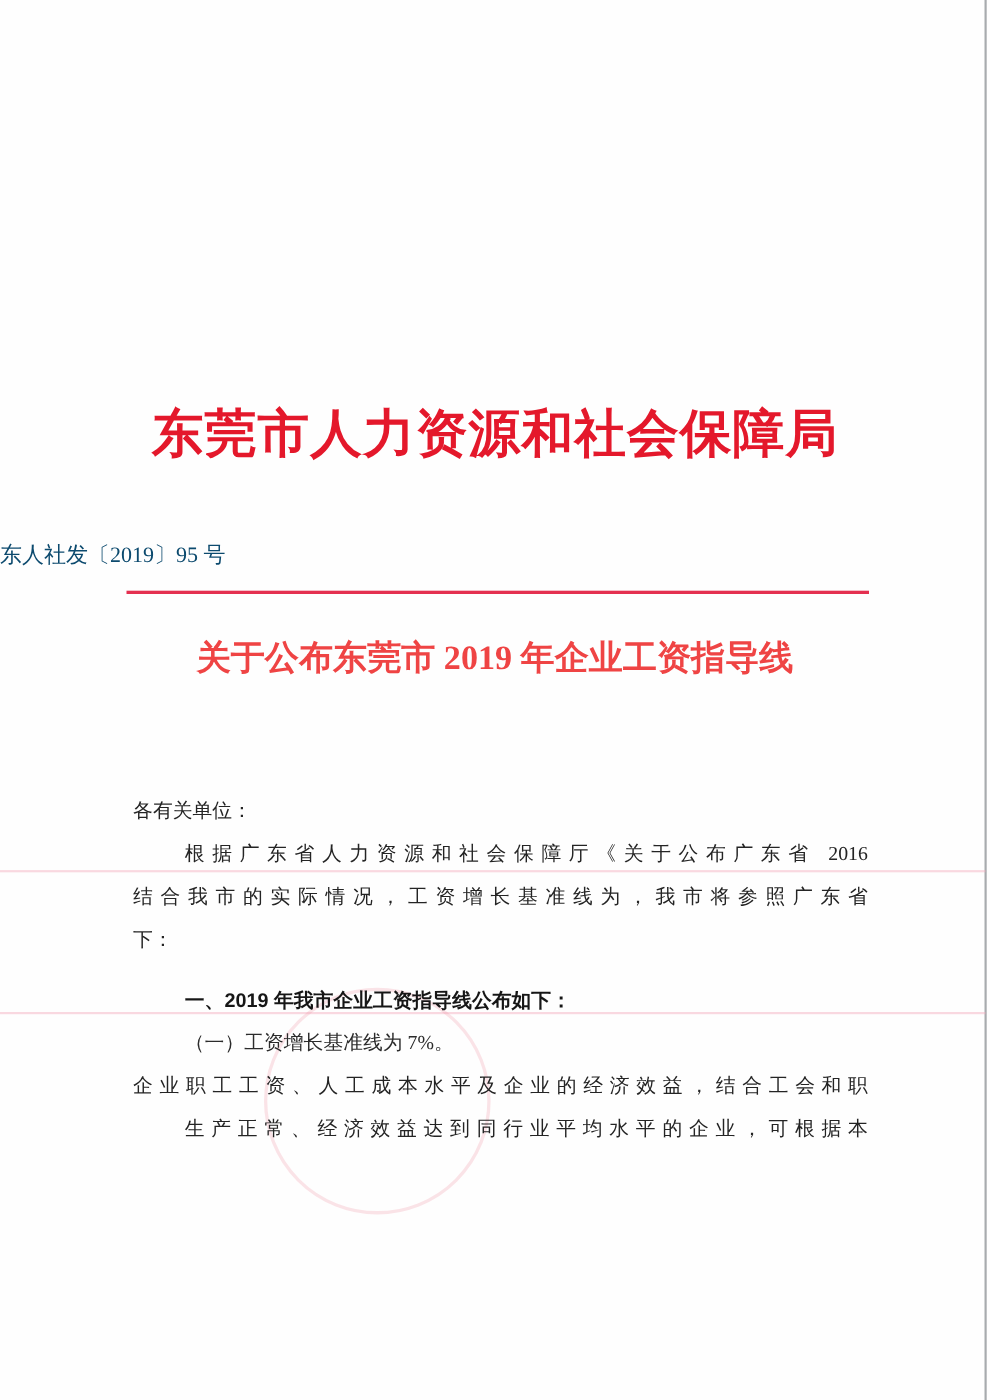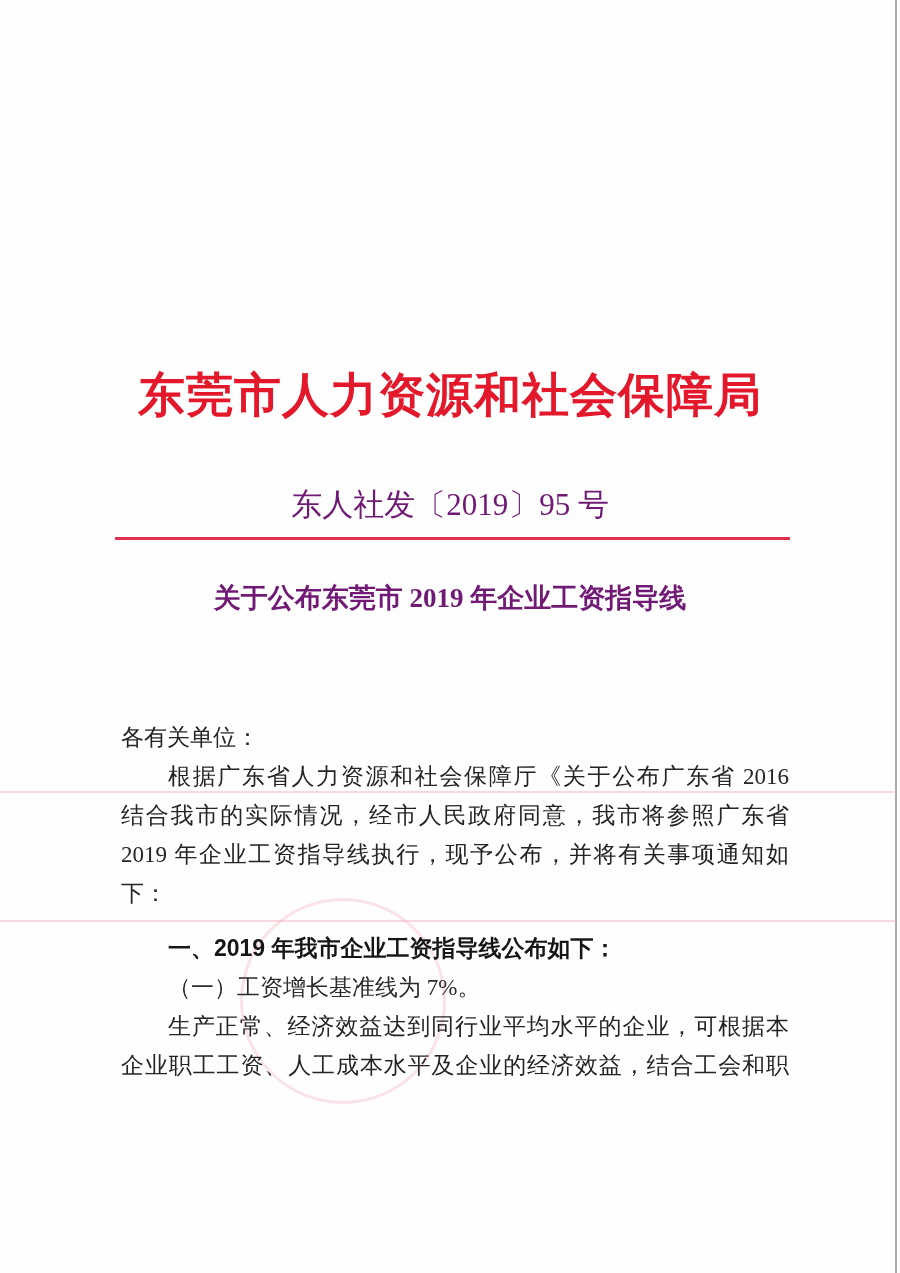--- a/index.html
+++ b/index.html
@@ -50,52 +50,52 @@
     font-weight: bold;
     letter-spacing: 1px;
     color: #e4182b;
     margin-top: 16px;
   }
 
   .doc-number {
     position: absolute;
     top: 488px;
     left: 0; right: 0;
-    text-align: center;
-    font-size: 31px;
+    text-align: left;
+    font-size: 20px;
     line-height: 34px;
-    color: #701a75;
+    color: #0c4a6e;
   }
 
   .red-rule {
     position: absolute;
     top: 537px;
     left: 115px;
     width: 675px;
     height: 3px;
     background: #e43050;
   }
 
   .doc-title {
     position: absolute;
     top: 572px;
     left: 0; right: 0;
     text-align: center;
-    font-size: 27px;
+    font-size: 31px;
     font-weight: bold;
     line-height: 52px;
-    color: #701a75;
+    color: #ef4444;
   }
 
   .body-text {
     position: absolute;
     top: 718px;
     left: 121px;
     width: 668px;
-    font-size: 23px;
+    font-size: 18px;
     line-height: 39px;
     color: #242424;
   }
   .line { height: 39px; overflow: hidden; }
   .indent { text-indent: 47px; }
   .fill { text-align: justify; text-align-last: justify; }
   .bold-hei {
     font-family: "Liberation Sans", sans-serif;
     font-weight: bold;
     color: #161616;
@@ -119,22 +119,21 @@
 
   <div class="red-rule"></div>
 
   <div class="doc-title">
     <div>关于公布东莞市 2019 年企业工资指导线</div>
   </div>
 
   <div class="body-text">
     <div class="line">各有关单位：</div>
     <div class="line indent fill">根据广东省人力资源和社会保障厅《关于公布广东省 2016</div>
-    <div class="line fill">结合我市的实际情况，经市人民政府同意，我市将参照广东省</div>
-    <div class="line fill">2019 年企业工资指导线执行，现予公布，并将有关事项通知如</div>
+    <div class="line fill">结合我市的实际情况，工资增长基准线为，我市将参照广东省</div>
     <div class="line">下：</div>
     <div class="line indent bold-hei">一、2019 年我市企业工资指导线公布如下：</div>
     <div class="line indent kai">（一）工资增长基准线为 7%。</div>
+    <div class="line fill">企业职工工资、人工成本水平及企业的经济效益，结合工会和职</div>
     <div class="line indent fill">生产正常、经济效益达到同行业平均水平的企业，可根据本</div>
-    <div class="line fill">企业职工工资、人工成本水平及企业的经济效益，结合工会和职</div>
   </div>
 
 </div>
 
 </body></html>

